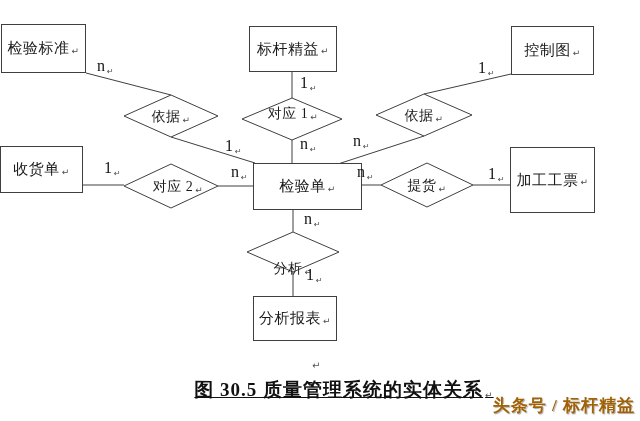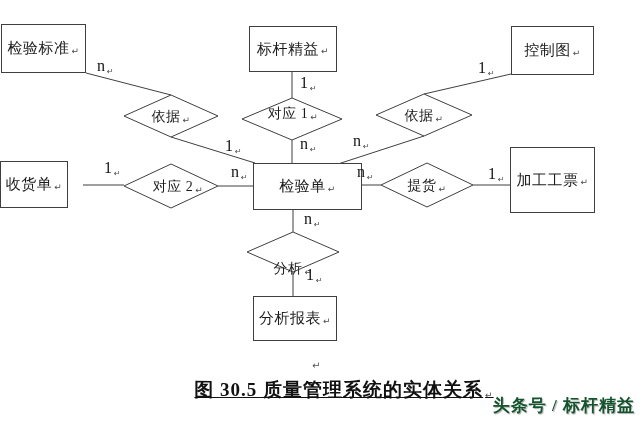--- a/index.html
+++ b/index.html
@@ -68,21 +68,21 @@
     text-decoration: underline;
   }
   .caption .mark { font-size: 9px; font-weight: normal; }
   .watermark {
     position: absolute;
     right: 5px;
     top: 394px;
     font-size: 17px;
     font-weight: bold;
     letter-spacing: 1px;
-    color: #14532d;
+    color: #a16207;
     text-shadow: -1px -1px 0 #ffffff, 1px 1px 1px #adadad;
     white-space: nowrap;
     margin-left: 8px;
   }
 </style>
 </head>
 <body>
 
 <div class="canvas">
 
@@ -116,21 +116,21 @@
       <span class="mark">↵</span>
   </div>
   <div class="entity" style="left:249px;top:26px;width:88px;height:46px">
     <span>标杆精益</span>
       <span class="mark">↵</span>
   </div>
   <div class="entity" style="left:511px;top:26px;width:83px;height:49px">
     <span>控制图</span>
       <span class="mark">↵</span>
   </div>
-  <div class="entity" style="left:0px;top:161px;width:68px;height:47px">
+  <div class="entity" style="left:0px;top:146px;width:83px;height:47px">
     <span>收货单</span>
       <span class="mark">↵</span>
   </div>
   <div class="entity" style="left:253px;top:163px;width:109px;height:47px">
     <span>检验单</span>
       <span class="mark">↵</span>
   </div>
   <div class="entity" style="left:510px;top:147px;width:85px;height:66px">
     <span>加工工票</span>
       <span class="mark">↵</span>

